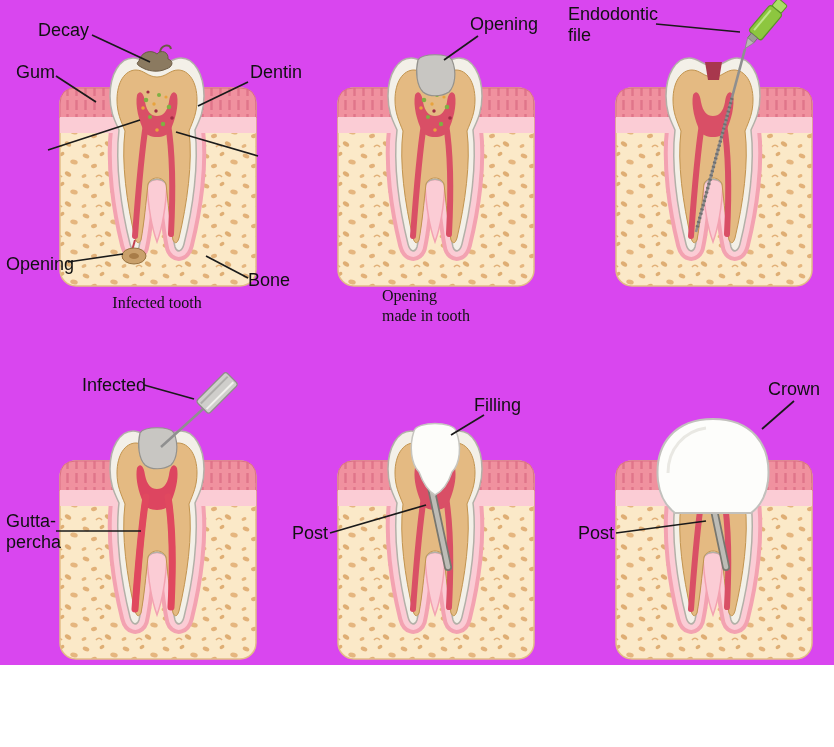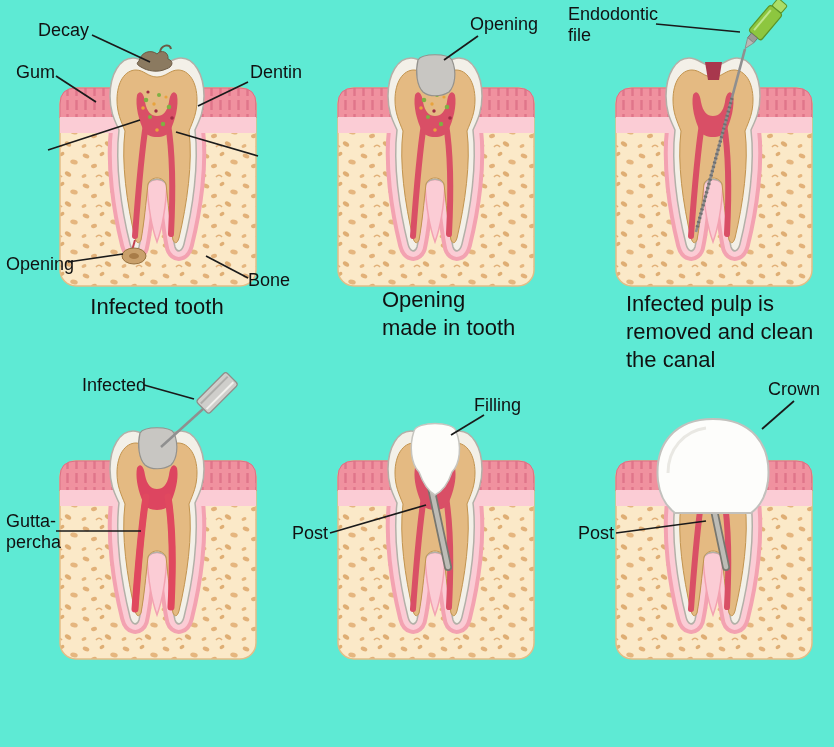--- a/index.html
+++ b/index.html
@@ -2,37 +2,37 @@
 <html><head>
 <meta charset="utf-8">
 <style>
   * { margin:0; padding:0; box-sizing:border-box; }
   html,body { background:#ffffff; }
   body {
     width:834px; height:747px;
     font-family:"Liberation Sans", sans-serif;
     color:#111111;
   }
-  .figure { position:relative; width:834px; height:747px; background:#5eead4; overflow:hidden; }
+  .figure { position:relative; width:834px; height:665px; background:#d946ef; overflow:hidden; }
   .grid {
     display:grid;
     grid-template-columns:278px 278px 278px;
     grid-template-rows:373px 374px;
   }
   .panel { position:relative; }
   .panel > svg { position:absolute; left:0; top:0; overflow:visible; }
   .lbl {
     position:absolute;
     font-size:18px; line-height:1.15;
     white-space:pre-line; color:#111111;
   }
   .caption {
     position:absolute;
-    font-size:22px; line-height:1.28;
-    white-space:pre-line; color:#111111;
+    font-size:16px; line-height:1.28;
+    white-space:pre-line; color:#111111;font-family:Liberation Serif, serif;
   }
   .caption.center { left:20px; width:274px; text-align:center; }
   .defs-holder { position:absolute; width:0; height:0; overflow:hidden; }
 </style>
 </head>
 <body>
 
 <svg class="defs-holder" aria-hidden="true">
   <defs>
     <pattern id="boneP" width="40" height="30" patternUnits="userSpaceOnUse">
@@ -146,23 +146,20 @@
           <rect x="199" y="-6" width="12" height="10" rx="2" fill="#aadd66" stroke="#5c9428" stroke-width="1"></rect>
           <rect x="197" y="4" width="16" height="34" rx="3" fill="#8dc63f" stroke="#5c9428" stroke-width="1.2"></rect>
           <line x1="201" y1="8" x2="201" y2="34" stroke="#bfe68c" stroke-width="2"></line>
           <rect x="201" y="38" width="8" height="6" fill="#9c9b97" stroke="#6f6e6a" stroke-width="0.8"></rect>
           <path d="M201,44 L209,44 L206,54 Z" fill="#b9b8b4" stroke="#8a8985" stroke-width="0.8"></path>
         </g>
         <line x1="100" y1="24" x2="184" y2="32" stroke="#1a1a1a" stroke-width="1.7"></line>
       </svg>
       <div class="lbl" style="left:12px;top:4px">Endodontic
 file</div>
-      <div class="caption" style="left:70px;top:290px">Infected pulp is
-removed and clean
-the canal</div>
     </div>
 
     <div class="panel">
       <svg width="278" height="373" viewBox="0 0 278 373">
         <use href="#toothBase"></use>
         <use href="#chamberP" fill="#dd4560"></use>
         <path d="M146,124 C141,155 138,195 135,236" fill="none" stroke="#e0485f" stroke-width="7" stroke-linecap="round"></path>
         <path d="M168,124 C173,155 173,195 171,234" fill="none" stroke="#e0485f" stroke-width="7" stroke-linecap="round"></path>
         <use href="#openingBlob" fill="#c8c6c2" stroke="#94928d" stroke-width="1.2"></use>
         <line x1="203" y1="36" x2="161" y2="74" stroke="#8f8f8f" stroke-width="2.4"></line>

